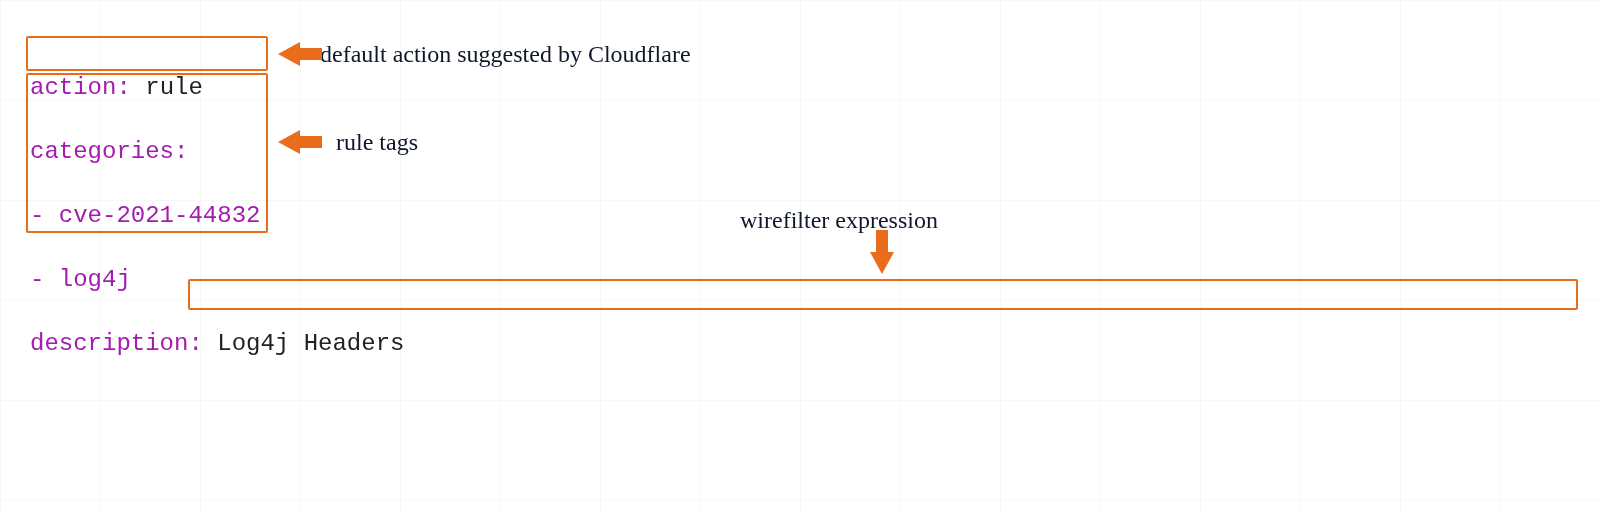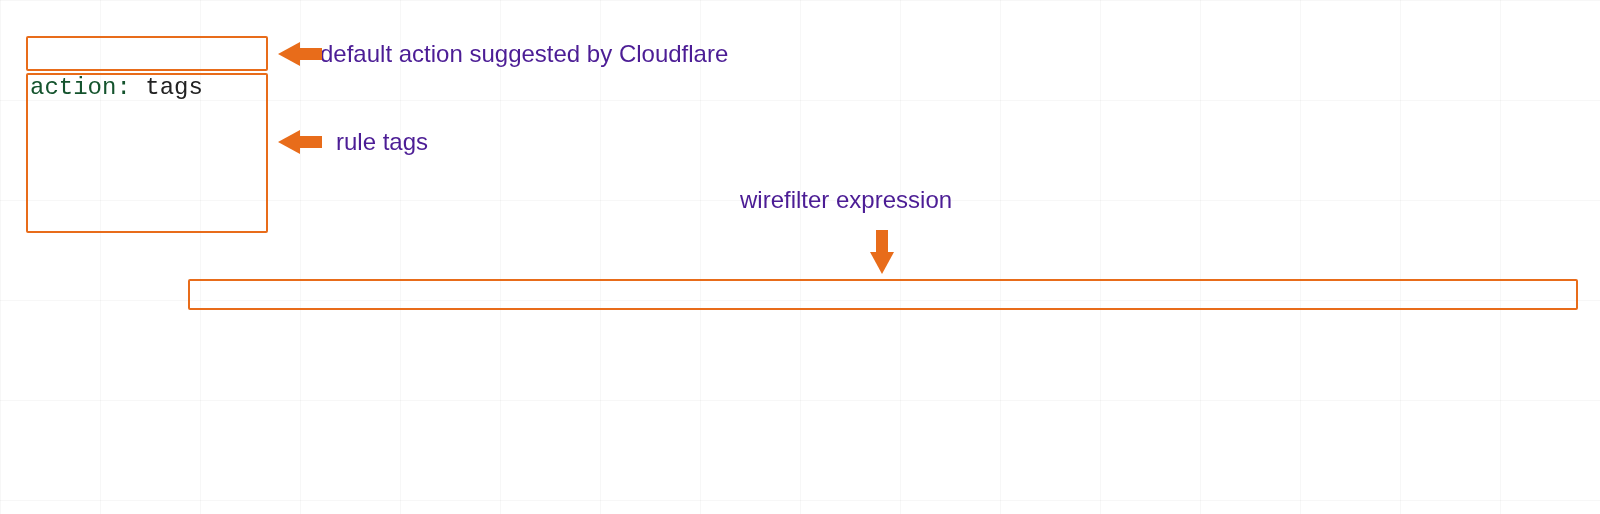--- a/index.html
+++ b/index.html
@@ -16,21 +16,21 @@
       linear-gradient(to right, rgba(0,0,0,0.03) 1px, transparent 1px),
       linear-gradient(to bottom, rgba(0,0,0,0.03) 1px, transparent 1px);
     background-size: 100px 100px;
   }
   .code-area {
     position: absolute;
     left: 30px;
     top: 40px;
     white-space: pre;
   }
-  .k    { color: #14532d; margin-top: 45px; }        
+  .k    { color: #a21caf; margin-top: 45px; }        
   .v    { color: #222; }
   .box-action {
     position: absolute;
     left: 26px; top: 36px;
     width: 242px; height: 35px;
     border: 2px solid #e86c1a;
     border-radius: 2px;
     pointer-events: none;
   }
   .box-categories {
@@ -44,23 +44,23 @@
   .box-expression {
     position: absolute;
     left: 188px; top: 279px;
     width: 1390px; height: 31px;
     border: 2px solid #e86c1a;
     border-radius: 2px;
     pointer-events: none;
   }
   .annot {
     position: absolute;
-    font-family: Liberation Sans, sans-serif;
+    font-family: Liberation Serif, serif;
     font-size: 24px;
-    color: #4c1d95;
+    color: #0f172a;
   }
   .arrow-left {
     display: inline-block;
     width: 0; height: 0; vertical-align: middle;
     border-top: 12px solid transparent;
     border-bottom: 12px solid transparent;
     border-right: 22px solid #e86c1a;
     position: relative;
   }
   .arrow-left::after {
@@ -81,28 +81,32 @@
   }
   .arrow-down::before {
     content: "";
     position: absolute;
     left: -6px; top: -44px;
     width: 12px; height: 22px;
     background: #e86c1a;
   }
   .annot-action { left: 278px; top: 38px; display: flex; align-items: center; gap: 20px; }
   .annot-tags   { left: 278px; top: 126px; display: flex; align-items: center; gap: 36px; }
-  .annot-expr-label { left: 740px; top: 184px; text-align: center; }
+  .annot-expr-label { left: 740px; top: 204px; text-align: center; }
   .annot-expr-arrow { position: absolute; left: 870px; top: 252px; }
 </style>
 </head>
 <body>
 
 <div class="code-area">
-<div><span class="k">action:</span><span class="v"> tags</span></div>
+<div><span class="k">action:</span><span class="v"> rule</span></div>
+<div><span class="k">categories:</span></div>
+<div><span class="k">- cve-2021-44832</span></div>
+<div><span class="k">- log4j</span></div>
+<div><span class="k">description:</span><span class="v"> Log4j Headers</span></div>
 
 
 
 
 
 
 
 
 </div>
 

